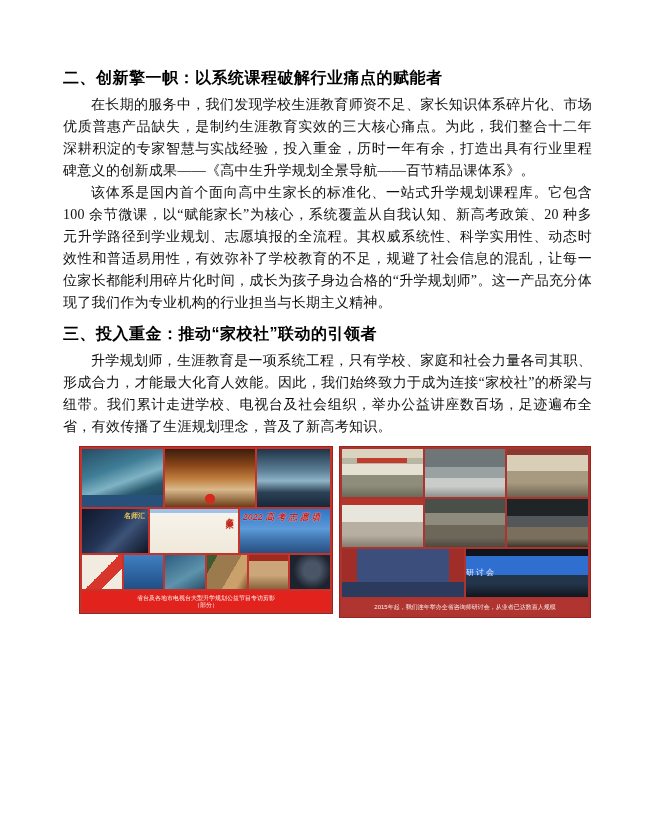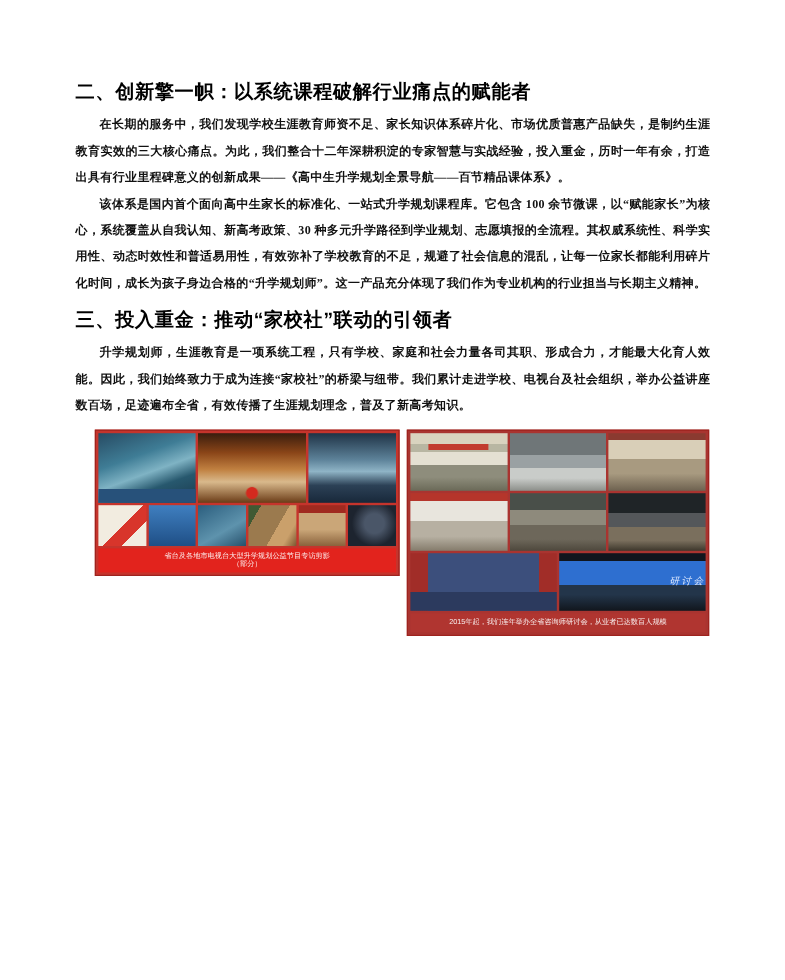--- a/index.html
+++ b/index.html
@@ -17,27 +17,26 @@
     font-family:"Liberation Sans","DejaVu Sans",sans-serif;
     font-weight:bold;
     font-size:16px;
     line-height:20px;
     margin:0 0 6px 0;
     color:#000;
     letter-spacing:0.5px;
   }
   h2.sec.second{margin-top:10px;}
   p.body{
-    font-size:10px;
+    font-size:14px;
     line-height:22px;
     letter-spacing:0.3px;
     text-align:justify;
     text-indent:2em;
     margin:0;
-    font-weight:bold;
   }
   
   .figures{
     display:flex;
     gap:6px;
     margin:8px 0 0 16px;
     align-items:flex-start;
   }
   figure.collage{
     margin:0;
@@ -92,22 +91,22 @@
   .cr-8{background:linear-gradient(to bottom,#10151d 0 14%,#2e6fd0 14% 55%,#23354a 55% 72%,#11161d 100%);}
   .cr-9{background:linear-gradient(to bottom,#8f9bb5 0 18%,#b5352b 18% 46%,#5a68a0 46% 68%,#35487e 68% 86%,#27375f 100%);}
   
   .ov{position:absolute;white-space:nowrap;pointer-events:none;
       font-family:"Liberation Sans","DejaVu Sans",sans-serif;}
   .ov-2022{top:2px;left:3px;right:0;font-size:9px;font-weight:bold;font-style:italic;
       color:#c51f1f;text-shadow:0 0 1px #fff;overflow:hidden;}
   .ov-mingshi{top:2px;right:3px;font-size:7px;font-weight:bold;color:#e8c35a;}
   .ov-paper{top:3px;right:4px;font-size:8px;font-weight:bold;color:#c22318;
       writing-mode:vertical-rl;letter-spacing:1px;}
-  .ov-seminar{top:38%;left:0;right:0;text-align:right;font-size:8px;color:#dfe9ff;
-      letter-spacing:2px;font-style:italic;}
+  .ov-seminar{top:38%;left:0;right:0;text-align:left;font-size:8px;color:#dfe9ff;
+      letter-spacing:2px;}
   .ov-2025{top:24%;left:0;right:0;text-align:center;font-size:8px;font-weight:bold;color:#f3c94c;}
   
   figcaption.cap{
     font-family:"Liberation Sans","DejaVu Sans",sans-serif;
     color:rgba(255,255,255,0.92);
     display:flex;flex-direction:column;align-items:center;justify-content:center;
     text-align:center;
   }
   .left figcaption.cap{height:20px;background:var(--collage_left_caption,#e2231d);}
   .right figcaption.cap{height:16px;background:var(--collage_right_caption,#b03530);}
@@ -115,35 +114,46 @@
   .cap .l2{font-size:6px;line-height:7px;}
 </style>
 </head>
 <body>
 
 <div class="page">
 
   <section>
     <h2 class="sec">二、创新擎一帜：以系统课程破解行业痛点的赋能者</h2>
     <p class="body">在长期的服务中，我们发现学校生涯教育师资不足、家长知识体系碎片化、市场优质普惠产品缺失，是制约生涯教育实效的三大核心痛点。为此，我们整合十二年深耕积淀的专家智慧与实战经验，投入重金，历时一年有余，打造出具有行业里程碑意义的创新成果——《高中生升学规划全景导航——百节精品课体系》。</p>
-    <p class="body">该体系是国内首个面向高中生家长的标准化、一站式升学规划课程库。它包含 100 余节微课，以“赋能家长”为核心，系统覆盖从自我认知、新高考政策、30 种多元升学路径到学业规划、志愿填报的全流程。其权威系统性、科学实用性、动态时效性和普适易用性，有效弥补了学校教育的不足，规避了社会信息的混乱，让每一位家长都能利用碎片化时间，成长为孩子身边合格的“升学规划师”。这一产品充分体现了我们作为专业机构的行业担当与长期主义精神。</p>
+    <p class="body">该体系是国内首个面向高中生家长的标准化、一站式升学规划课程库。它包含 100 余节微课，以“赋能家长”为核心，系统覆盖从自我认知、新高考政策、20 种多元升学路径到学业规划、志愿填报的全流程。其权威系统性、科学实用性、动态时效性和普适易用性，有效弥补了学校教育的不足，规避了社会信息的混乱，让每一位家长都能利用碎片化时间，成长为孩子身边合格的“升学规划师”。这一产品充分体现了我们作为专业机构的行业担当与长期主义精神。</p>
   </section>
 
   <section>
     <h2 class="sec second">三、投入重金：推动“家校社”联动的引领者</h2>
     <p class="body">升学规划师，生涯教育是一项系统工程，只有学校、家庭和社会力量各司其职、形成合力，才能最大化育人效能。因此，我们始终致力于成为连接“家校社”的桥梁与纽带。我们累计走进学校、电视台及社会组织，举办公益讲座数百场，足迹遍布全省，有效传播了生涯规划理念，普及了新高考知识。</p>
   </section>
 
   <div class="figures">
 
     <figure class="collage left">
       <div class="row row1">
         <div class="ph cl-a1"></div>
         <div class="ph cl-a2"></div>
         <div class="ph cl-a3"></div>
+      </div>
+      <div class="row row2">
+        <div class="ph cl-b1">
+          <span class="ov ov-mingshi">名师汇</span>
+        </div>
+        <div class="ph cl-b2">
+          <span class="ov ov-paper">名师来</span>
+        </div>
+        <div class="ph cl-b3">
+          <span class="ov ov-2022">2022 高 考 志 愿 填</span>
+        </div>
       </div>
       <div class="row row3">
         <div class="ph cl-c1"></div>
         <div class="ph cl-c2"></div>
         <div class="ph cl-c3"></div>
         <div class="ph cl-c4"></div>
         <div class="ph cl-c5"></div>
         <div class="ph cl-c6"></div>
       </div>
       <figcaption class="cap">

